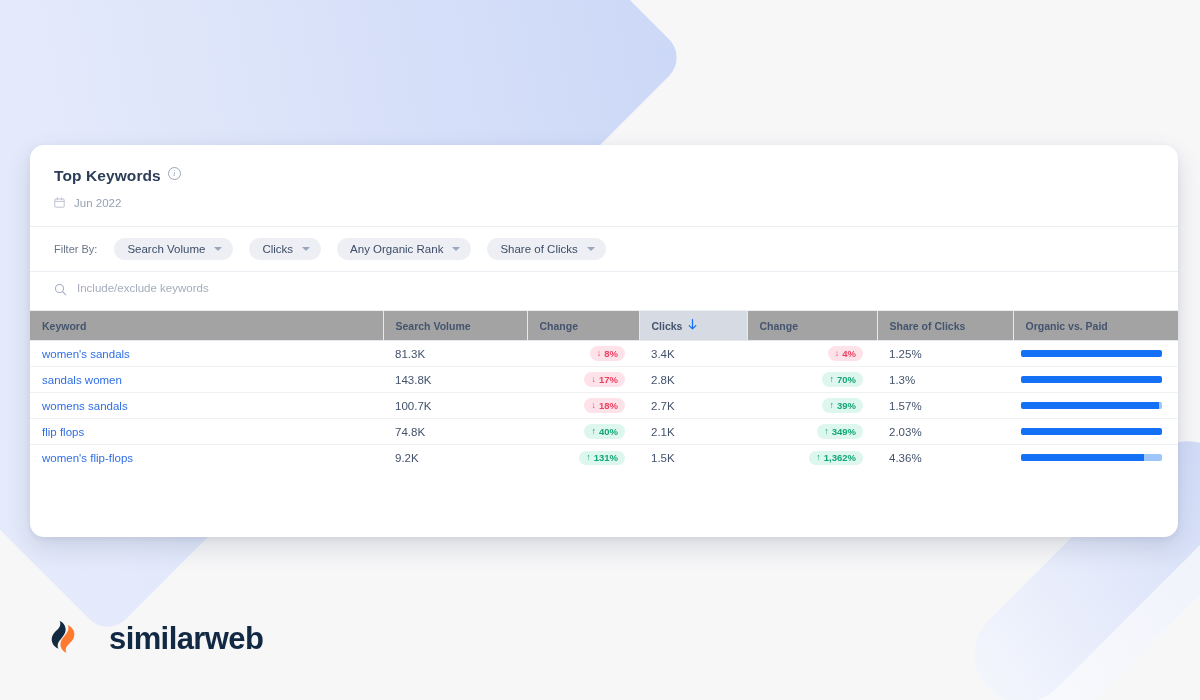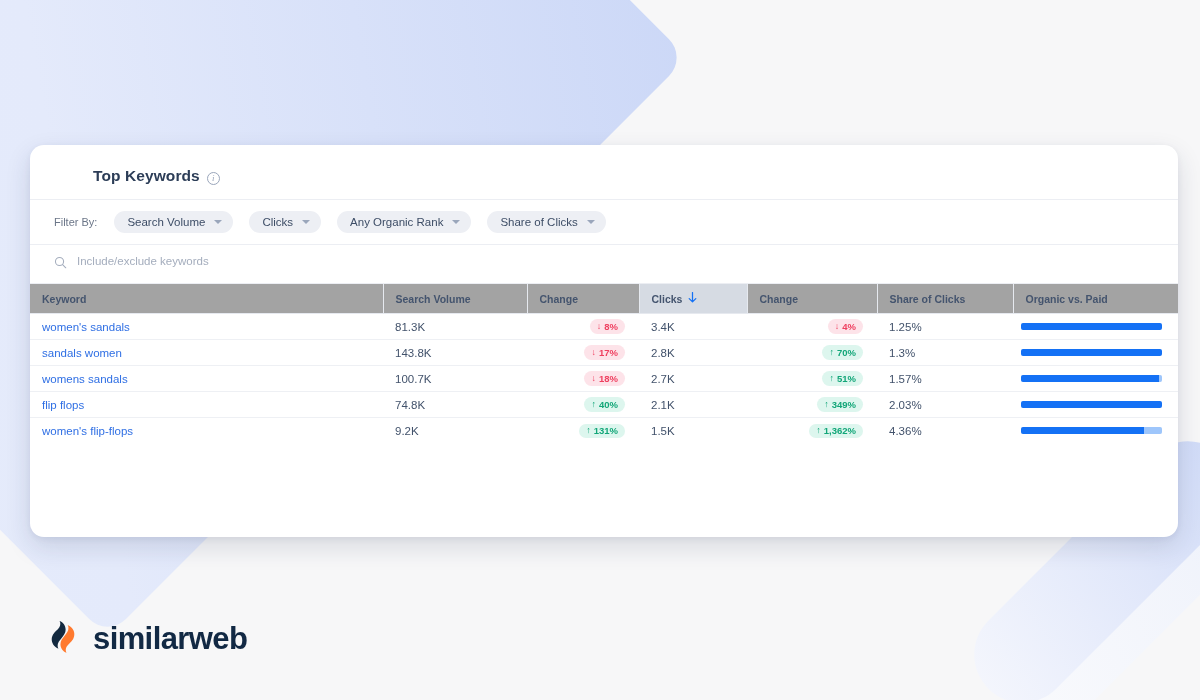--- a/index.html
+++ b/index.html
@@ -85,23 +85,22 @@
   }
 
   
   .card-head {
     padding: 22px 24px 14px 24px;
     border-bottom: 1px solid #eceef3;
   }
 
   .title-row {
     display: flex;
-    align-items: flex-end;
+    align-items: flex-start;
     gap: 7px;
-    margin-left: 39px;
   }
 
   .card-title {
     font-size: 15.5px;
     font-weight: bold;
     color: #2c3d57;
     letter-spacing: .1px;
   }
 
   .info-icon {
@@ -261,21 +260,21 @@
   .bar-organic { background: #1471f5; height: 100%; }
   .bar-paid    { background: #9ec6fb; height: 100%; }
 
   
   .logo {
     position: absolute;
     left: 46px;
     top: 620px;
     display: flex;
     align-items: center;
-    gap: 13px;
+    gap: 29px;
   }
   .logo-text {
     font-size: 31px;
     font-weight: bold;
     color: #122944;
     letter-spacing: -.6px;
   }
 </style>
 </head>
 <body>
@@ -286,20 +285,30 @@
   <div class="bg-shape-bottomright2"></div>
   <div class="bg-shape-bottomright"></div>
 </div>
 
 <div class="card">
 
   <div class="card-head">
     <div class="title-row">
       <span class="card-title">Top Keywords</span>
       <span class="info-icon">i</span>
+    </div>
+    <div class="date-row">
+      <span class="cal-icon">
+        <svg width="11" height="11" viewBox="0 0 14 14" fill="none">
+          <rect x="1" y="2.5" width="12" height="10.5" rx="1.4" stroke="#b3bbc9" stroke-width="1.1"></rect>
+          <path d="M1 5.6h12" stroke="#b3bbc9" stroke-width="1.1"></path>
+          <path d="M4.2 1v2.4M9.8 1v2.4" stroke="#b3bbc9" stroke-width="1.1" stroke-linecap="round"></path>
+        </svg>
+      </span>
+      <span class="date-text">Jun 2022</span>
     </div>
   </div>
 
   <div class="filter-bar">
     <span class="filter-label">Filter By:</span>
 
     <span class="pill">
       <span>Search Volume</span>
       <span class="caret"></span>
     </span>
@@ -429,21 +438,21 @@
           <tr>
             <td class="kw"><a href="#">womens sandals</a></td>
             <td>100.7K</td>
             <td class="change"><span class="badge down">
                 <span class="arw">↓</span>
                 <span>18%</span>
               </span></td>
             <td>2.7K</td>
             <td class="change"><span class="badge up">
                 <span class="arw">↑</span>
-                <span>51%</span>
+                <span>39%</span>
               </span></td>
             <td>1.57%</td>
             <td class="ovp-cell">
               <span class="bar-wrap">
                 <span class="bar-organic" style="width:98%"></span>
                 <span class="bar-paid" style="width:2%"></span>
               </span>
             </td>
           </tr>
           <tr>

